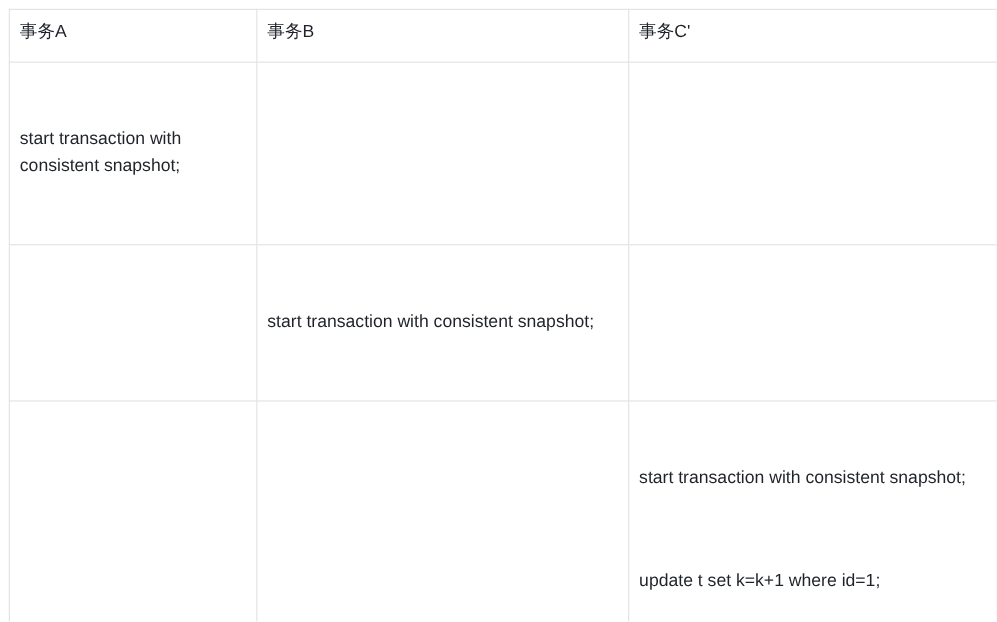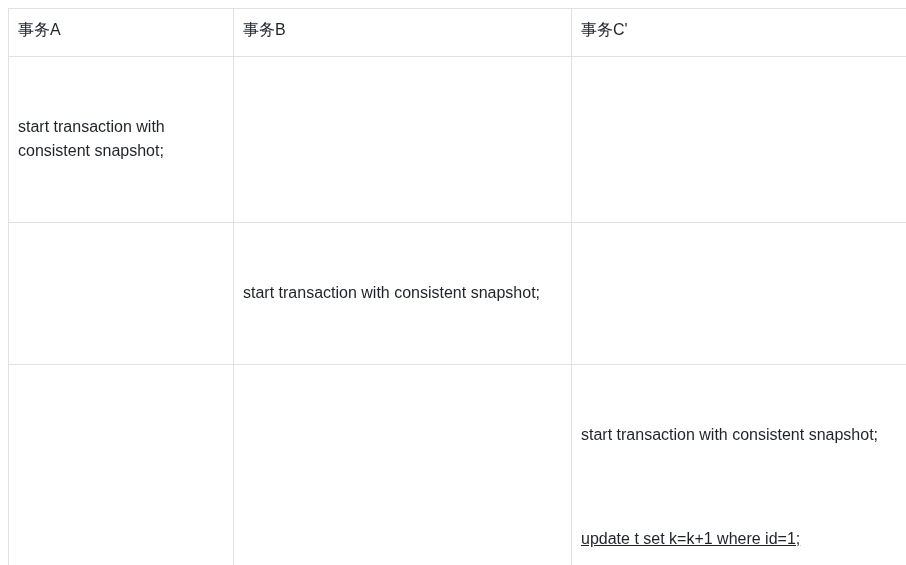--- a/index.html
+++ b/index.html
@@ -41,22 +41,21 @@
     white-space: pre-wrap;
     color: #1f2329;
   }
   table.tx-table thead th {
     height: 26px;
     padding-top: 9px;
     padding-bottom: 12px;
   }
   td.empty-cell { }
   .cell-block + .cell-block {
-    margin-top: 32px;
-    text-decoration: underline;
+    margin-top: 22px;
   }
   .cell-line { display: block; }
 </style>
 </head>
 <body>
 
 <div class="sheet">
   <table class="tx-table">
     <colgroup>
       <col class="c1">

